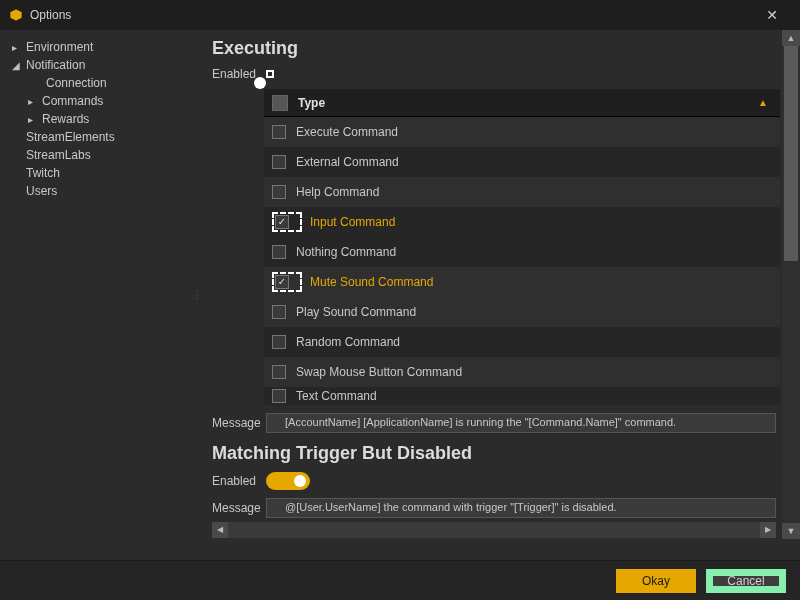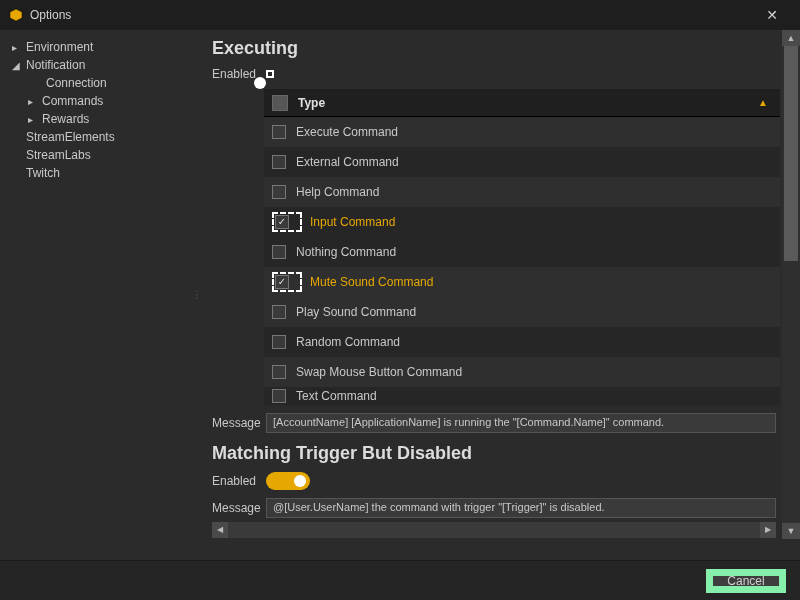--- a/index.html
+++ b/index.html
@@ -38,21 +38,21 @@
   .grid-body { }
   .grid-row { height:30px; display:flex; align-items:center; padding:0 8px;}
   .grid-row.even { background:#2f2f2f; }
   .grid-row.odd { background:#262626; }
   .grid-row .chk { width:14px;height:14px;border:1px solid #777;background:#3a3a3a;margin-right:10px; display:flex;align-items:center;justify-content:center;}
   .grid-row .chk.checked::after{content:"✓";color:#ddd;font-size:10px;line-height:10px;}
   .grid-row .cmd { color:#c8c8c8; }
   .grid-row.hl .cmd { color:#e6a800; }
   .msg-row { display:flex; align-items:center; margin:8px 4px 4px 4px;}
   .msg-row .mlabel{ width:54px; color:#c8c8c8;}
-  .msg-input { flex:1; height:20px; background:#3a3a3a; border:1px solid #555; color:#c8c8c8; padding:2px 6px; font-size:11px; white-space:nowrap; overflow:hidden;}
+  .msg-input { flex:1; height:20px; background:#3a3a3a; border:1px solid #555; color:#c8c8c8; padding:2px 18px; font-size:11px; white-space:nowrap; overflow:hidden;}
   .hscroll { position:relative; height:16px; background:#3a3a3a; margin:2px 4px 0 4px;}
   .hscroll .hleft,.hscroll .hright{position:absolute;top:0;width:16px;height:16px;background:#4a4a4a;color:#bbb;text-align:center;font-size:8px;line-height:16px;}
   .hscroll .hleft{left:0;} .hscroll .hright{right:0;}
   .footer { height:40px; background:#252525; display:flex; justify-content:flex-end; align-items:center; padding:0 14px; gap:10px; border-top:1px solid #1a1a1a;}
   .btn { width:80px; height:24px; display:flex; align-items:center; justify-content:center; cursor:pointer; font-size:12px;}
   .btn.primary { background:#e6a800; color:#1a1a1a; }
   .btn.secondary { background:#3e3e3e; color:#d0d0d0; border:7px solid #86efac;}
   .checked-dash { border:2px dashed #fff; padding:1px; display:inline-flex; margin-right:8px;}
 </style>
 </head>
@@ -97,20 +97,24 @@
         <span class="label">StreamElements</span>
       </div>
       <div class="tree-item">
         <span class="caret"></span>
         <span class="label">StreamLabs</span>
       </div>
       <div class="tree-item">
         <span class="caret"></span>
         <span class="label">Twitch</span>
       </div>
+      <div class="tree-item">
+        <span class="caret"></span>
+        <span class="label">Users</span>
+      </div>
       <div class="splitter-dots">⋮</div>
     </div>
 
     <div class="main">
       <div class="main-scroll">
 
         <h3 class="section">Executing</h3>
 
         <div class="field-row">
           <span class="field-label">Enabled</span>
@@ -205,16 +209,17 @@
         <div class="track">
             <div class="thumb" style="top:0;height:45%;"></div>
           </div>
         <div class="down">▼</div>
       </div>
     </div>
 
   </div>
 
   <div class="footer">
+    <div class="btn primary">Okay</div>
     <div class="btn secondary">Cancel</div>
   </div>
 
 </div>
 
 </body></html>

